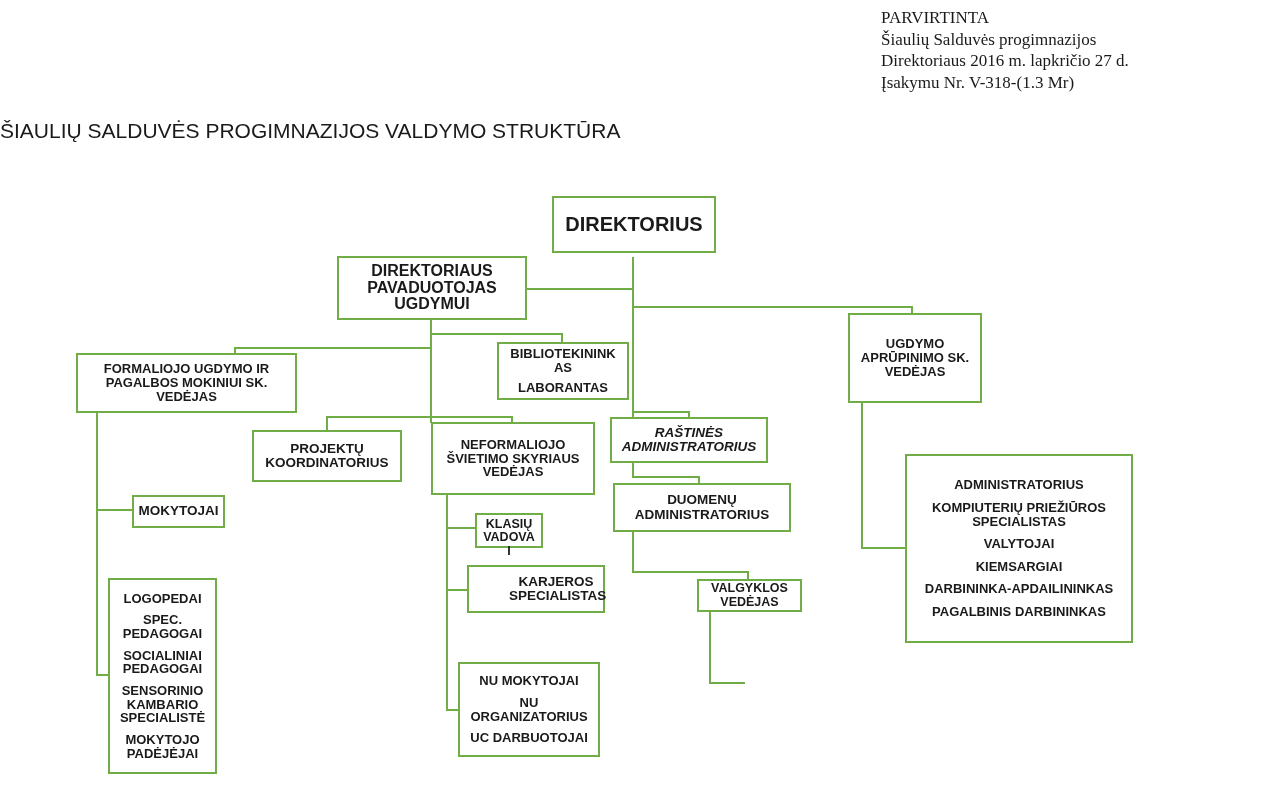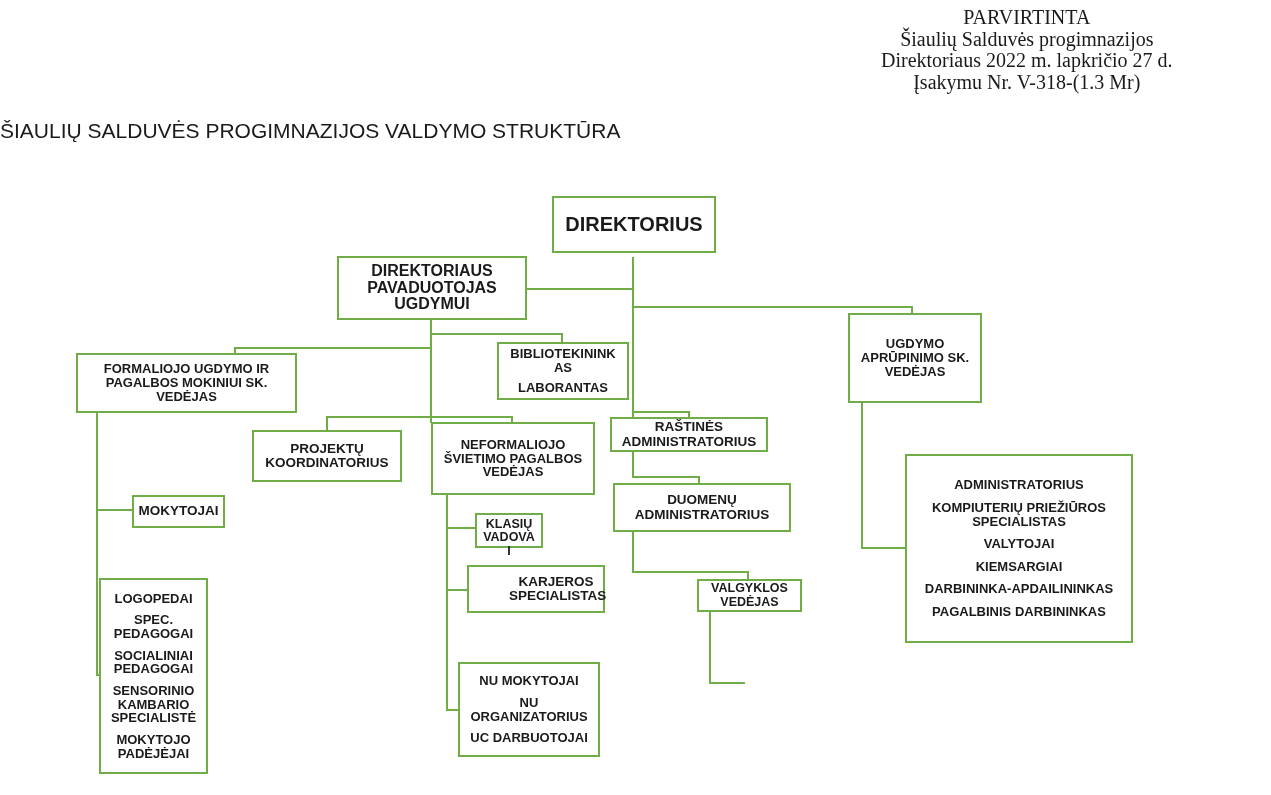--- a/index.html
+++ b/index.html
@@ -1,60 +1,60 @@
 <!DOCTYPE html>
 <html><head>
 <meta charset="utf-8">
 <style>
   :root { --green:#70AD47; --ink:#1a1a1a; }
   html,body{margin:0;padding:0;background:#fff;}
   .page{position:relative;width:1271px;height:795px;background:#fff;overflow:hidden;
         font-family:"Liberation Sans", sans-serif;color:var(--ink);}
   .approval{position:absolute;left:881px;top:7px;font-family:"Liberation Serif", serif;
-            font-size:20px;line-height:21.5px;white-space:nowrap;text-align:center;}
+            font-size:17px;line-height:21.5px;white-space:nowrap;}
   .title{position:absolute;left:0;top:119px;width:1271px;text-align:left;
          font-size:21px;letter-spacing:0px;font-weight:normal;}
   .hl{position:absolute;height:2px;background:var(--green);}
   .vl{position:absolute;width:2px;background:var(--green);}
   .box{position:absolute;border:2px solid var(--green);background:#fff;box-sizing:border-box;
        display:flex;flex-direction:column;align-items:center;justify-content:center;
        text-align:center;font-weight:bold;line-height:1.06;}
   .box .bl{width:100%;}
   .gaptop{margin-top:7px;}
   .stack{justify-content:center;}
   .stack .it{width:100%;margin:4px 0;line-height:1.05;}
   
   #b-dir{left:552px;top:196px;width:164px;height:57px;font-size:20px;}
   #b-pav{left:337px;top:256px;width:190px;height:64px;font-size:16px;}
   #b-for{left:76px;top:353px;width:221px;height:60px;font-size:13px;}
   #b-bib{left:497px;top:342px;width:132px;height:58px;font-size:13px;}
   #b-ugd{left:848px;top:313px;width:134px;height:90px;font-size:13px;}
   #b-pro{left:252px;top:430px;width:150px;height:52px;font-size:13.5px;}
   #b-nef{left:431px;top:422px;width:164px;height:73px;font-size:13px;}
-  #b-ras{left:610px;top:417px;width:158px;height:35px;font-size:13.5px;}
+  #b-ras{left:610px;top:417px;width:158px;height:46px;font-size:13.5px;font-style:italic;}
   #b-duo{left:613px;top:483px;width:178px;height:49px;font-size:13.5px;}
   #b-mok{left:132px;top:495px;width:93px;height:33px;font-size:13.5px;}
   #b-kla{left:475px;top:513px;width:68px;height:35px;font-size:12.5px;justify-content:flex-start;padding-top:3px;overflow:visible;}
   #b-kar{left:467px;top:565px;width:138px;height:48px;font-size:13.5px;padding-left:40px;}
-  #b-log{left:99px;top:578px;width:109px;height:196px;font-size:13px;}
+  #b-log{left:108px;top:578px;width:109px;height:196px;font-size:13px;}
   #b-nu{left:458px;top:662px;width:142px;height:95px;font-size:13px;}
   #b-val{left:697px;top:579px;width:105px;height:33px;font-size:12.5px;}
   #b-vir{left:743px;top:642px;width:115px;height:81px;font-size:13px;}
   #b-adm{left:905px;top:454px;width:228px;height:189px;font-size:13px;}
   #b-adm .it{margin:4.5px 0;}
 </style>
 </head>
 <body>
 
 <div class="page">
 
   <div class="approval">
     <div>PARVIRTINTA</div>
     <div>Šiaulių Salduvės progimnazijos</div>
-    <div>Direktoriaus 2022 m. lapkričio 27 d.</div>
+    <div>Direktoriaus 2016 m. lapkričio 27 d.</div>
     <div>Įsakymu Nr. V-318-(1.3 Mr)</div>
   </div>
 
   <div class="title">ŠIAULIŲ SALDUVĖS PROGIMNAZIJOS VALDYMO STRUKTŪRA</div>
 
   <div class="vl" style="left:632px;top:257px;height:160px;"></div>
   <div class="hl" style="left:527px;top:288px;width:107px;"></div>
   <div class="hl" style="left:632px;top:306px;width:281px;"></div>
   <div class="vl" style="left:911px;top:306px;height:9px;"></div>
   <div class="hl" style="left:632px;top:411px;width:58px;"></div>
@@ -113,21 +113,21 @@
     <div class="bl">VEDĖJAS</div>
   </div>
 
   <div class="box" id="b-pro">
     <div class="bl">PROJEKTŲ</div>
     <div class="bl">KOORDINATORIUS</div>
   </div>
 
   <div class="box" id="b-nef">
     <div class="bl">NEFORMALIOJO</div>
-    <div class="bl">ŠVIETIMO PAGALBOS</div>
+    <div class="bl">ŠVIETIMO SKYRIAUS</div>
     <div class="bl">VEDĖJAS</div>
   </div>
 
   <div class="box" id="b-ras">
     <div class="bl">RAŠTINĖS</div>
     <div class="bl">ADMINISTRATORIUS</div>
   </div>
 
   <div class="box" id="b-duo">
     <div class="bl">DUOMENŲ</div>

